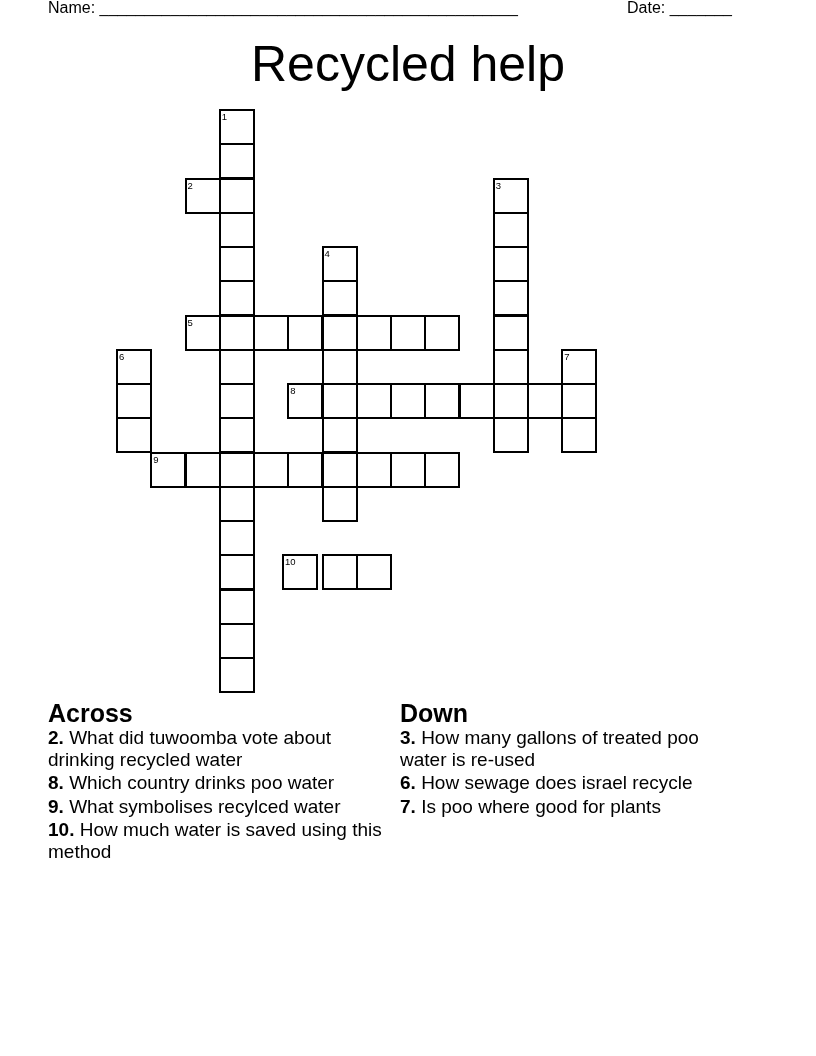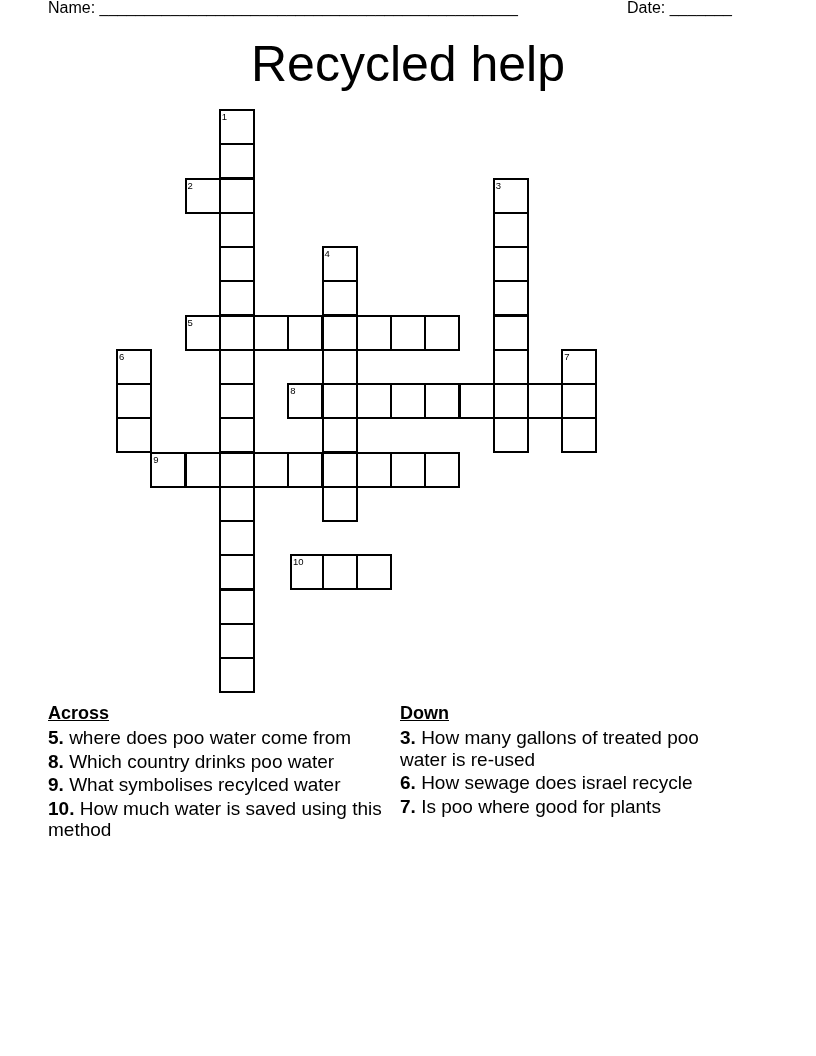--- a/index.html
+++ b/index.html
@@ -10,21 +10,21 @@
   #date-field { left: 627px; }
   .title { position: absolute; top: 33px; left: 0; width: 816px; text-align: center;
            font-size: 50px; line-height: 62px; }
   #grid { position: absolute; left: 0; top: 0; width: 816px; height: 700px; }
   .cell { position: absolute; box-sizing: border-box; width: 36px; height: 36px;
           border: 2px solid #000; background: #fff; }
   .cell .num { position: absolute; left: 1px; top: 0px; font-size: 9.5px; line-height: 11px; color: #000; }
   .clues { position: absolute; top: 702px; font-size: 19px; line-height: 21.5px; }
   #across { left: 48px; width: 345px; }
   #down { left: 400px; width: 345px; }
-  .clues h3 { margin: 0 0 2px 0; font-size: 18px; font-weight: bold; text-decoration: underline; line-height: 23px; }
+  .clues h3 { margin: 0 0 2px 0; font-size: 25px; font-weight: bold; line-height: 23px; }
   .clue { margin: 0 0 2px 0; }
   .clue b { font-weight: bold; }
 </style>
 </head>
 <body>
 
 <div class="hdr" id="name-field">Name: _______________________________________________</div>
 <div class="hdr" id="date-field">Date: _______</div>
 
 <div class="title">Recycled help</div>
@@ -100,30 +100,30 @@
     <div class="cell" style="left: 527px; top: 383px;"></div>
     <div class="cell" style="left: 150.25px; top: 451.5px;">
       <span class="num">9</span>
     </div>
     <div class="cell" style="left: 184.5px; top: 451.5px;"></div>
     <div class="cell" style="left: 253px; top: 451.5px;"></div>
     <div class="cell" style="left: 287.25px; top: 451.5px;"></div>
     <div class="cell" style="left: 355.75px; top: 451.5px;"></div>
     <div class="cell" style="left: 390px; top: 451.5px;"></div>
     <div class="cell" style="left: 424.25px; top: 451.5px;"></div>
-    <div class="cell" style="left: 290px; top: 554.25px; text-align: center;">
+    <div class="cell" style="left: 282px; top: 554.25px; text-align: center;">
       <span class="num">10</span>
     </div>
     <div class="cell" style="left: 321.5px; top: 554.25px;"></div>
     <div class="cell" style="left: 355.75px; top: 554.25px;"></div>
   </div>
 
 <div class="clues" id="across">
   <h3>Across</h3>
-  <div class="clue"><b>5.</b><span> where does poo water come from</span></div>
+  <div class="clue"><b>2.</b><span> What did tuwoomba vote about drinking recycled water</span></div>
   <div class="clue"><b>8.</b><span> Which country drinks poo water</span></div>
   <div class="clue"><b>9.</b><span> What symbolises recylced water</span></div>
   <div class="clue"><b>10.</b><span> How much water is saved using this method</span></div>
 </div>
 
 <div class="clues" id="down">
   <h3>Down</h3>
   <div class="clue"><b>3.</b><span> How many gallons of treated poo water is re-used</span></div>
   <div class="clue"><b>6.</b><span> How sewage does israel recycle</span></div>
   <div class="clue"><b>7.</b><span> Is poo where good for plants</span></div>

